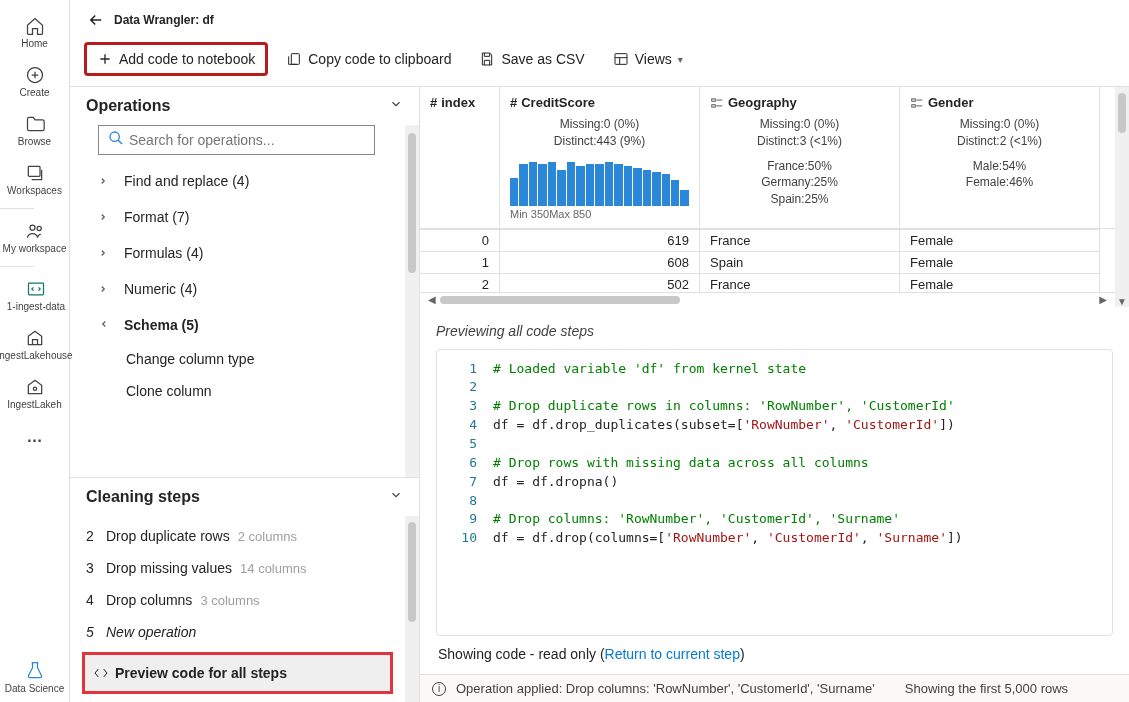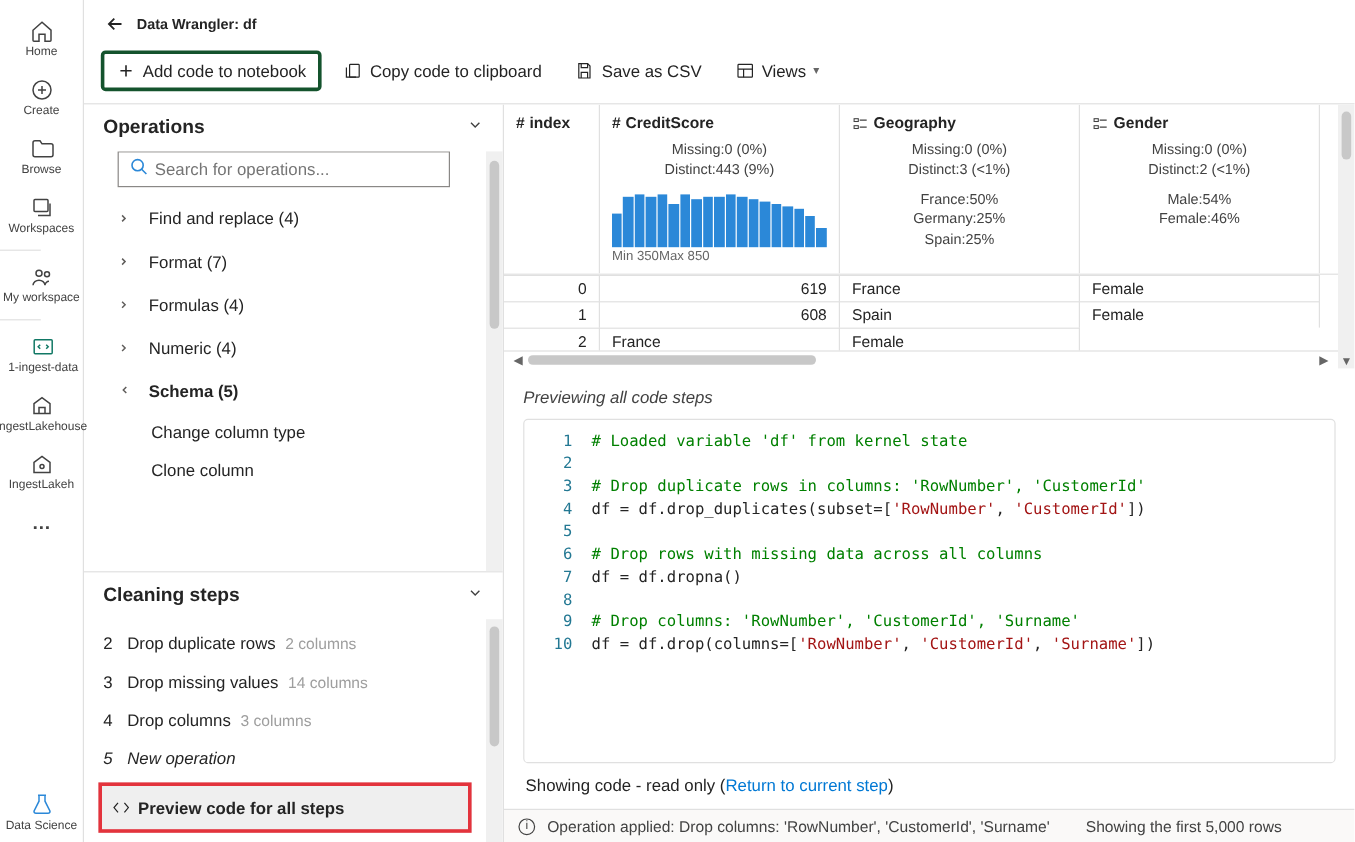--- a/index.html
+++ b/index.html
@@ -17,21 +17,21 @@
 .sidebar-spacer { flex: 1; }
 
 
 .main { flex: 1; display: flex; flex-direction: column; overflow: hidden; }
 .header-row { display: flex; align-items: center; padding: 8px 14px 4px; }
 .back-btn { width: 24px; height: 24px; display: flex; align-items: center; justify-content: center; cursor: pointer; margin-right: 6px; }
 .title { font-size: 12px; font-weight: 600; }
 
 .toolbar { display: flex; align-items: center; padding: 6px 14px 10px; border-bottom: 1px solid #e0e0e0; gap: 8px; }
 .toolbar-btn { display: flex; align-items: center; gap: 6px; padding: 6px 10px; cursor: pointer; font-size: 14px; border-radius: 4px; }
-.toolbar-btn.highlight { border: 3px solid #14532d; }
+.toolbar-btn.highlight { border: 3px solid #b91c1c; }
 .toolbar-icon { width: 16px; height: 16px; }
 .chevron-down { font-size: 10px; color: #666; }
 
 .content-row { display: flex; flex: 1; overflow: hidden; }
 
 
 .ops-panel { width: 350px; border-right: 1px solid #e0e0e0; display: flex; flex-direction: column; overflow: hidden; }
 .panel-header { display: flex; align-items: center; justify-content: space-between; padding: 10px 16px; font-size: 16px; font-weight: 600; }
 .chev { cursor: pointer; color: #424242; }
 .search-wrap { padding: 0 30px 8px 28px; position: relative; }
@@ -438,20 +438,21 @@
                   <div class="data-cell wide">Female</div>
                 </div>
                 <div class="data-row">
                   <div class="data-cell idx">1</div>
                   <div class="data-cell wide num-cell">608</div>
                   <div class="data-cell wide">Spain</div>
                   <div class="data-cell wide">Female</div>
                 </div>
                 <div class="data-row">
                   <div class="data-cell idx">2</div>
+                  <div class="data-cell wide num-cell">502</div>
                   <div class="data-cell wide">France</div>
                   <div class="data-cell wide">Female</div>
                 </div>
               </div>
             <div class="hscroll">
               <span style="font-size:10px;color:#666;margin-right:4px;">◀</span>
               <div class="hscroll-thumb"></div>
               <span class="hscroll-arrow">▶</span>
             </div>
           </div>

